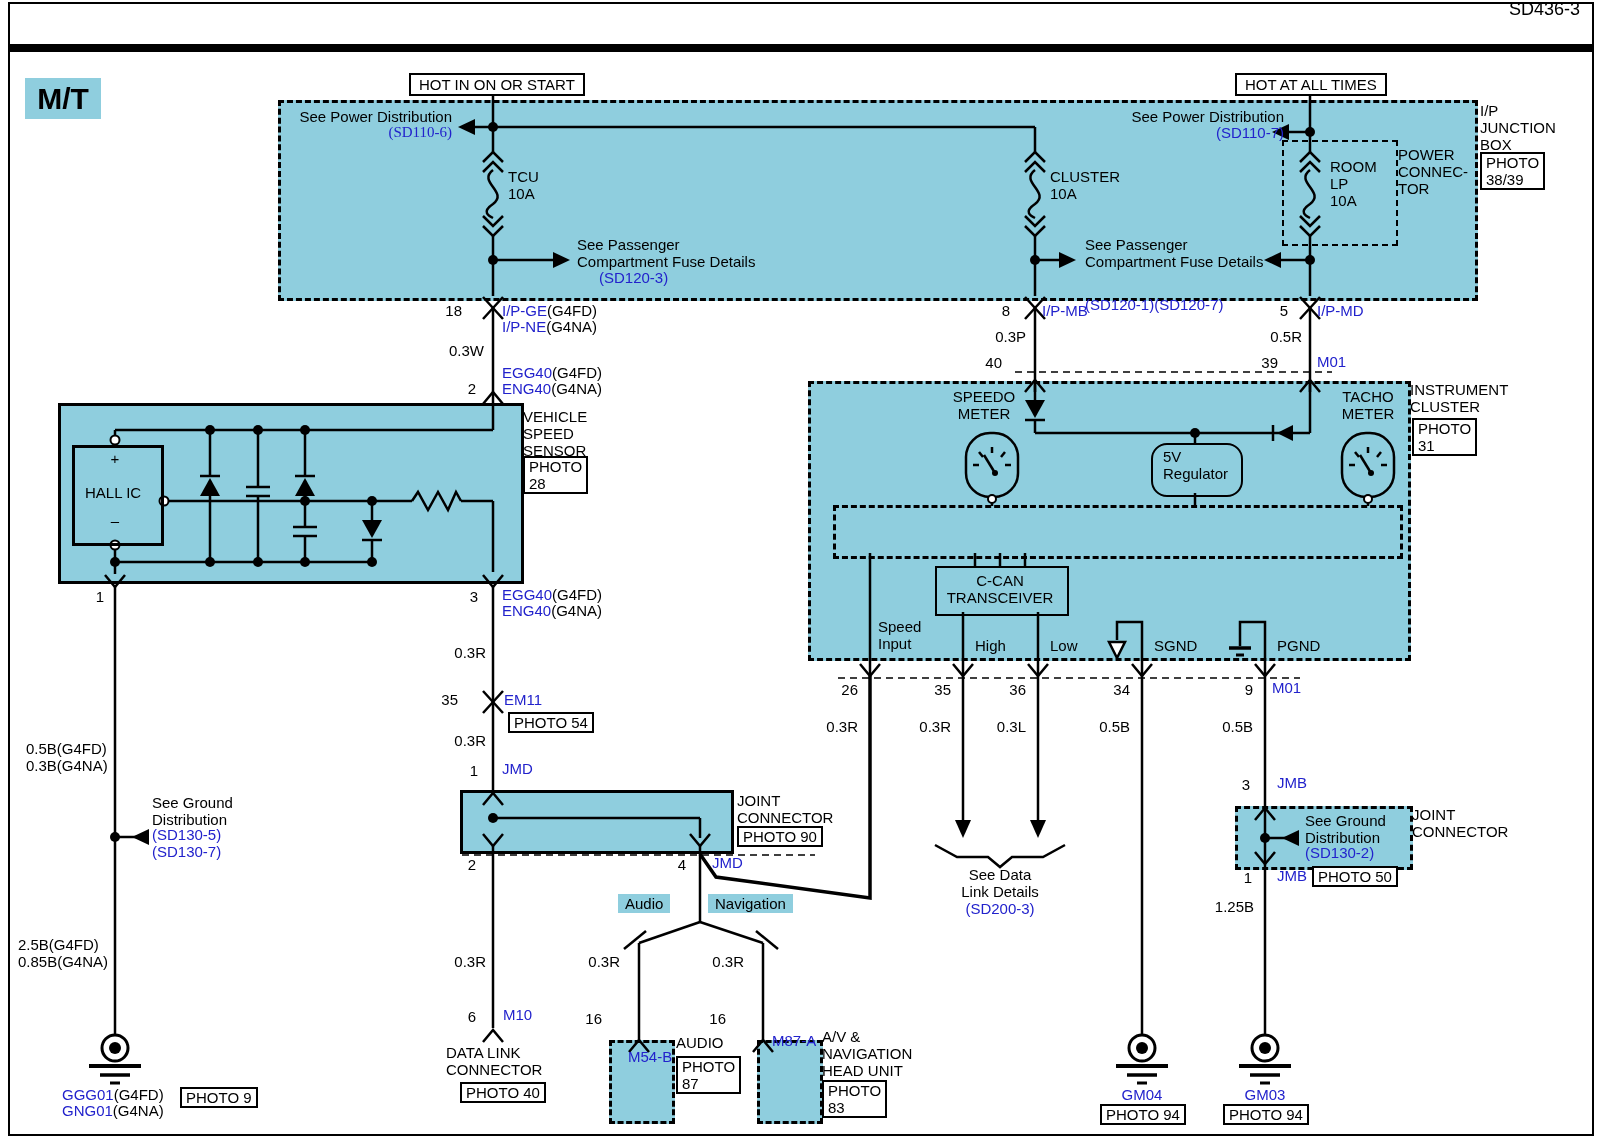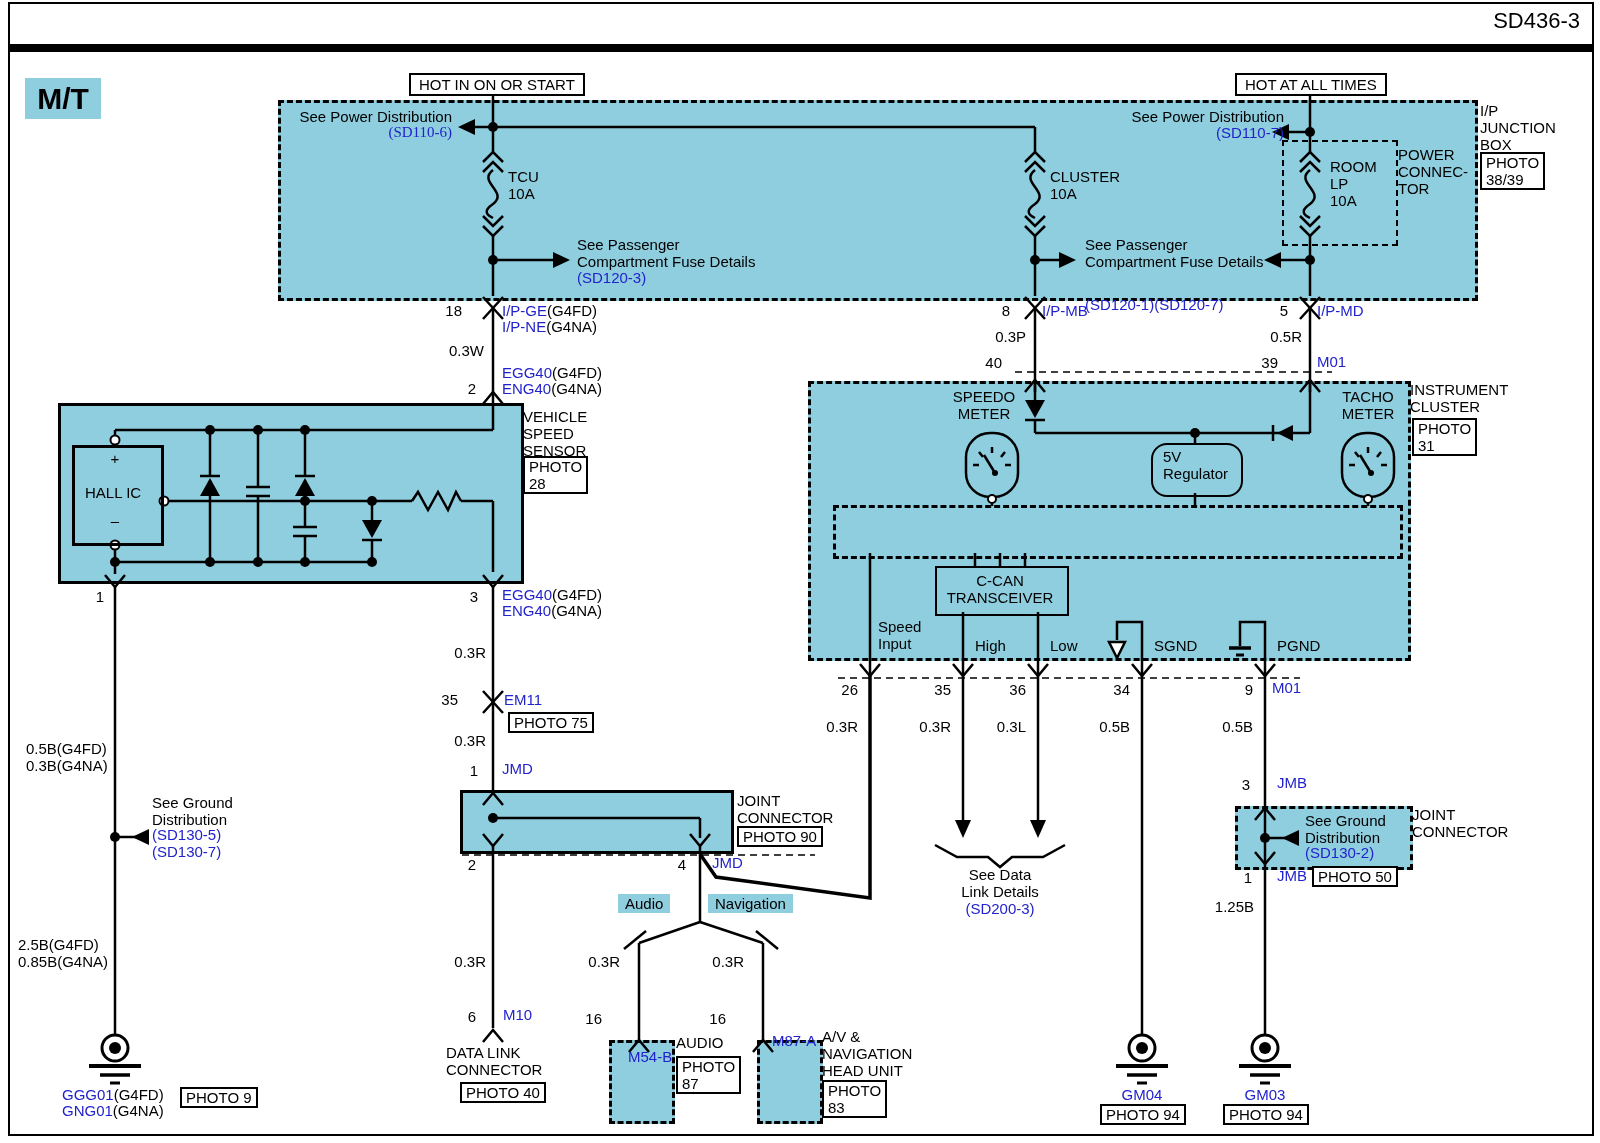--- a/index.html
+++ b/index.html
@@ -24,21 +24,21 @@
   .fill{fill:#000;stroke:none;}
   .opencirc{fill:#fff;stroke:#000;stroke-width:2;}
 </style>
 </head>
 <body>
 
 <div id="stage">
 
   <div class="abs" style="left:8px;top:2px;width:1582px;height:1130px;border:2px solid #000;"></div>
   <div class="abs" style="left:8px;top:44px;width:1584px;height:8px;background:#000;"></div>
-  <div class="t r" style="left:1380px;top:12px;width:200px;font-size:22px;">SD436-3</div>
+  <div class="t r" style="left:1380px;top:1px;width:200px;font-size:18px;">SD436-3</div>
 
   <div class="panel ctr" style="left:25px;top:78px;width:76px;height:41px;z-index:4;">
     <span class="t" style="position:static;font-size:30px;font-weight:bold;line-height:41px;">M/T</span>
   </div>
 
   <div class="panel" style="left:278px;top:100px;width:1194px;height:195px;border:3.5px dashed #000;"></div>
   <div class="outline" style="left:1282px;top:140px;width:112px;height:102px;border:2.5px dashed #000;z-index:4;"></div>
   <div class="panel" style="left:58px;top:403px;width:460px;height:175px;border:3.5px solid #000;"></div>
   <div class="outline" style="left:72px;top:445px;width:86px;height:95px;border:3px solid #000;z-index:4;"></div>
   <div class="panel" style="left:460px;top:790px;width:268px;height:58px;border:3.5px solid #000;"></div>
@@ -286,21 +286,21 @@
 CONNEC-
 TOR</div>
   <div class="t" style="left:1480px;top:102px;">I/P
 JUNCTION
 BOX</div>
   <div class="photo" style="left:1480px;top:152px;">PHOTO
 38/39</div>
 
   <div class="t" style="left:577px;top:236px;">See Passenger
 Compartment Fuse Details</div>
-  <div class="t blue" style="left:577px;top:269px;">(SD120-3)</div>
+  <div class="t blue" style="left:599px;top:269px;">(SD120-3)</div>
   <div class="t" style="left:1085px;top:236px;">See Passenger
 Compartment Fuse Details</div>
   <div class="t blue" style="left:1085px;top:269px;margin-top:27px;">(SD120-1)(SD120-7)</div>
 
   <div class="t r" style="left:436px;top:302px;width:26px;">18</div>
   <div class="t" style="left:502px;top:302px;"><span class="blue">I/P-GE</span><span>(G4FD)</span></div>
   <div class="t" style="left:502px;top:318px;"><span class="blue">I/P-NE</span><span>(G4NA)</span></div>
   <div class="t r" style="left:420px;top:342px;width:64px;">0.3W</div>
   <div class="t" style="left:502px;top:364px;"><span class="blue">EGG40</span><span>(G4FD)</span></div>
   <div class="t" style="left:502px;top:380px;"><span class="blue">ENG40</span><span>(G4NA)</span></div>
@@ -338,21 +338,21 @@
 (SD130-7)</div>
   <div class="t" style="left:18px;top:936px;">2.5B(G4FD)
 0.85B(G4NA)</div>
   <div class="t" style="left:62px;top:1086px;"><span class="blue">GGG01</span><span>(G4FD)</span></div>
   <div class="t" style="left:62px;top:1102px;"><span class="blue">GNG01</span><span>(G4NA)</span></div>
   <div class="photo" style="left:180px;top:1087px;">PHOTO 9</div>
 
   <div class="t r" style="left:422px;top:644px;width:64px;">0.3R</div>
   <div class="t r" style="left:432px;top:691px;width:26px;">35</div>
   <div class="t blue" style="left:504px;top:691px;">EM11</div>
-  <div class="photo" style="left:508px;top:712px;">PHOTO 75</div>
+  <div class="photo" style="left:508px;top:712px;">PHOTO 54</div>
   <div class="t r" style="left:422px;top:732px;width:64px;">0.3R</div>
   <div class="t r" style="left:452px;top:762px;width:26px;">1</div>
   <div class="t blue" style="left:502px;top:760px;">JMD</div>
   <div class="t" style="left:737px;top:792px;">JOINT
 CONNECTOR</div>
   <div class="photo" style="left:737px;top:826px;">PHOTO 90</div>
   <div class="t r" style="left:450px;top:856px;width:26px;">2</div>
   <div class="t r" style="left:660px;top:856px;width:26px;">4</div>
   <div class="t blue" style="left:712px;top:854px;">JMD</div>
 

